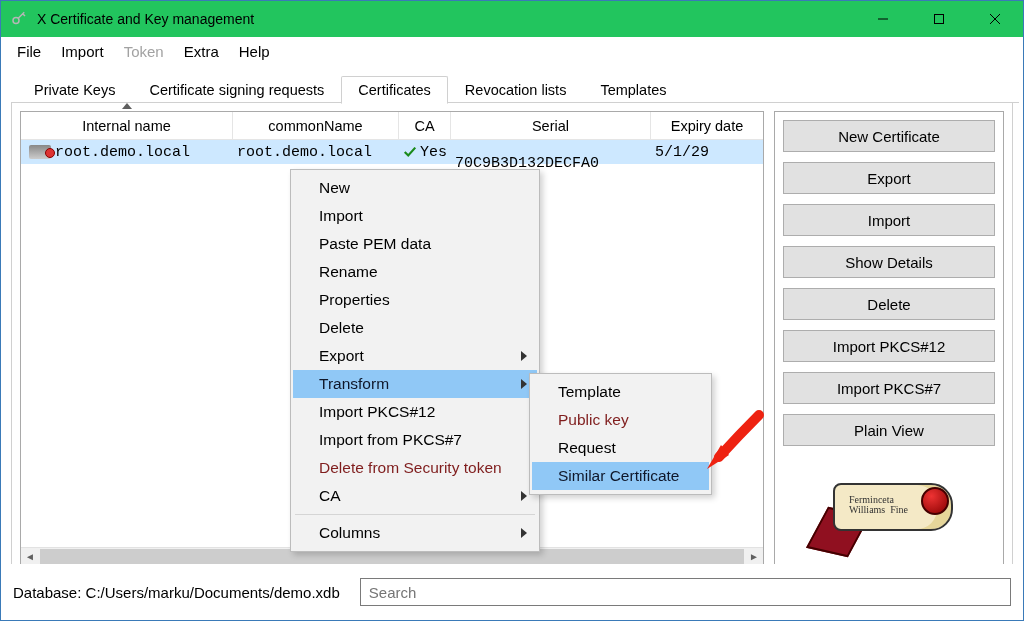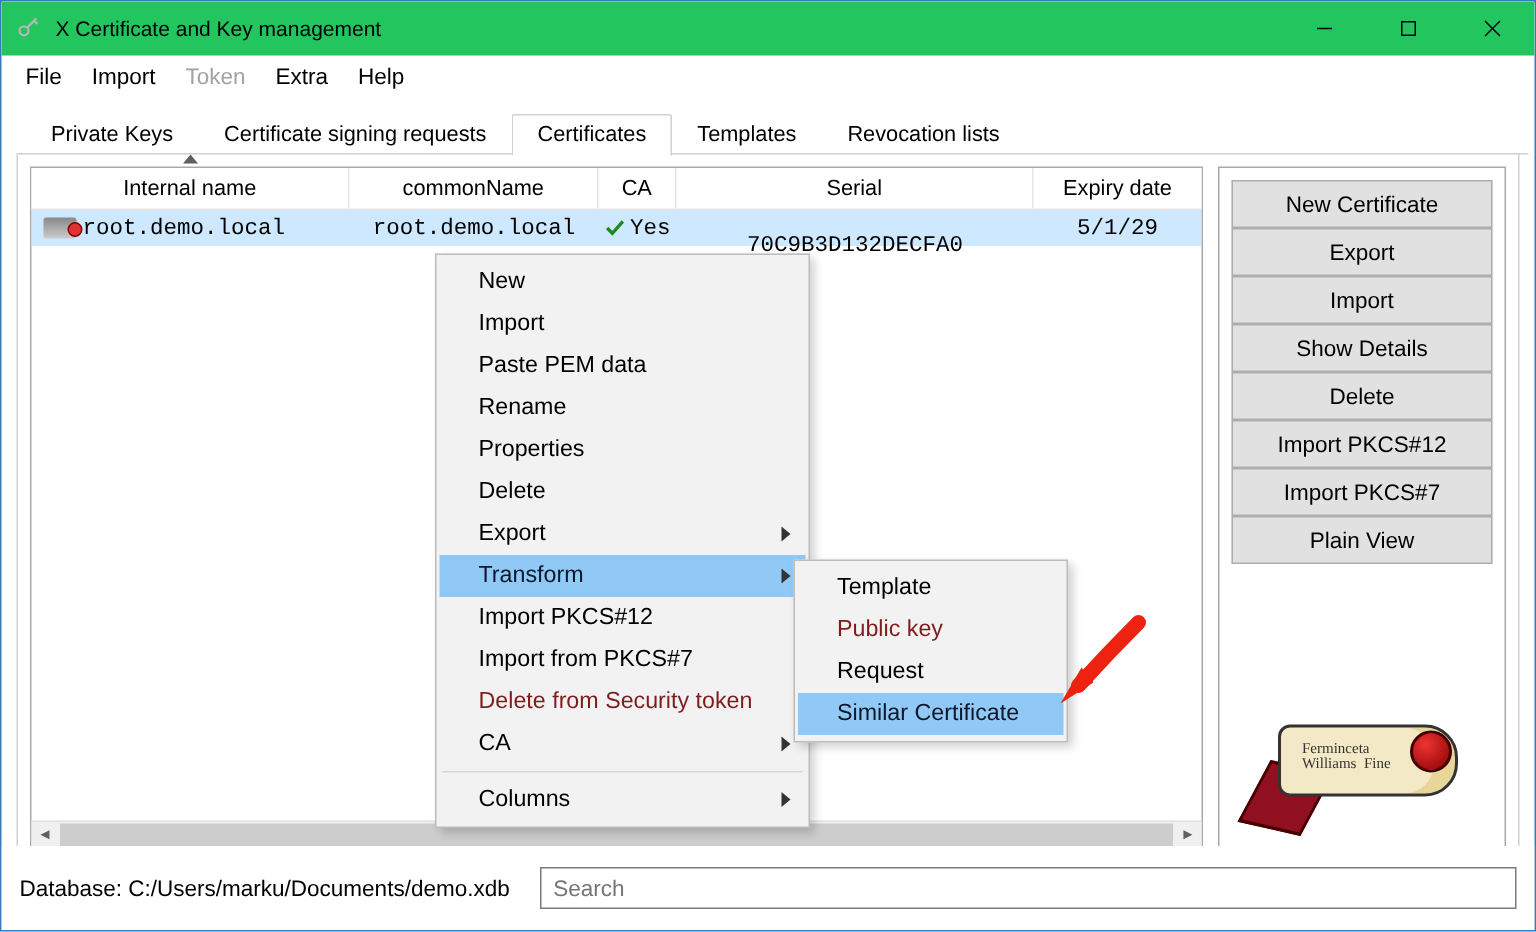--- a/index.html
+++ b/index.html
@@ -150,21 +150,20 @@
     overflow: hidden;
     position: relative;
   }
   .row {
     display: flex;
     align-items: center;
     height: 24px;
     background: #cde8ff;
     font-family: Consolas, "Courier New", monospace;
     font-size: 15px;
-    text-align: center;
   }
   .td { padding: 0 4px; white-space: nowrap; overflow: hidden; }
   .td.col-name { width: 212px; display: flex; align-items: center; gap: 4px; }
   .td.col-cn   { width: 166px; }
   .td.col-ca   { width: 52px; display: flex; align-items: center; gap: 3px; }
   .td.col-ser  { flex: 1; margin-top: 22px; }
   .td.col-exp  { width: 112px; }
   .cert-icon {
     width: 22px; height: 14px; display: inline-block;
     background: linear-gradient(#888, #ccc);
@@ -196,25 +195,26 @@
     color: #606060; font-size: 10px;
   }
   .hscroll .thumb {
     flex: 1;
     background: #cdcdcd;
     margin: 1px;
   }
 
   
   .sidebtns {
-    width: 192px;
+    width: 230px;
     border: 1px solid #a9a9a9;
     padding: 8px;
     display: flex;
     flex-direction: column;
+    gap: 10px;
     position: relative;
   }
   .sidebtns button {
     height: 32px;
     background: #e1e1e1;
     border: 1px solid #adadad;
     font-family: inherit;
     font-size: 15px;
   }
   .seal {
@@ -358,22 +358,22 @@
   <div class="menuitem">Extra</div>
   <div class="menuitem">Help</div>
 </div>
 
 <div class="content">
 
   <div class="tabs">
     <div class="tab">Private Keys</div>
     <div class="tab">Certificate signing requests</div>
     <div class="tab active">Certificates</div>
+    <div class="tab">Revocation lists</div>
     <div class="tab">Templates</div>
-    <div class="tab">Revocation lists</div>
   </div>
 
   <div class="panel">
 
     <div class="table-wrap">
       <div class="table-head">
         <div class="th col-name">
           <span class="sort-caret"></span>
           <span>Internal name</span>
         </div>

